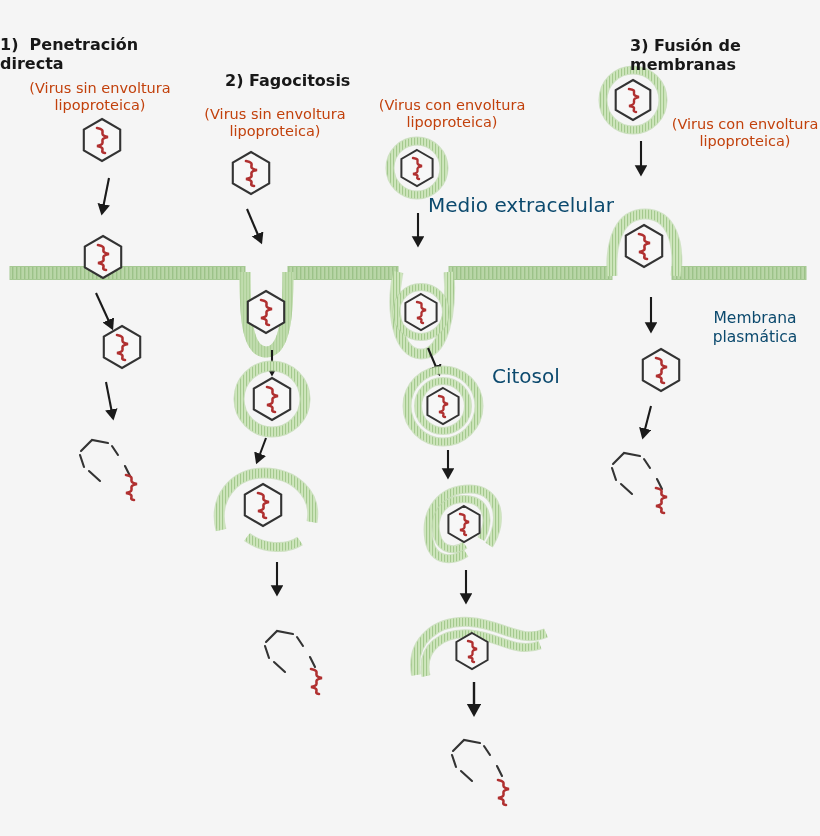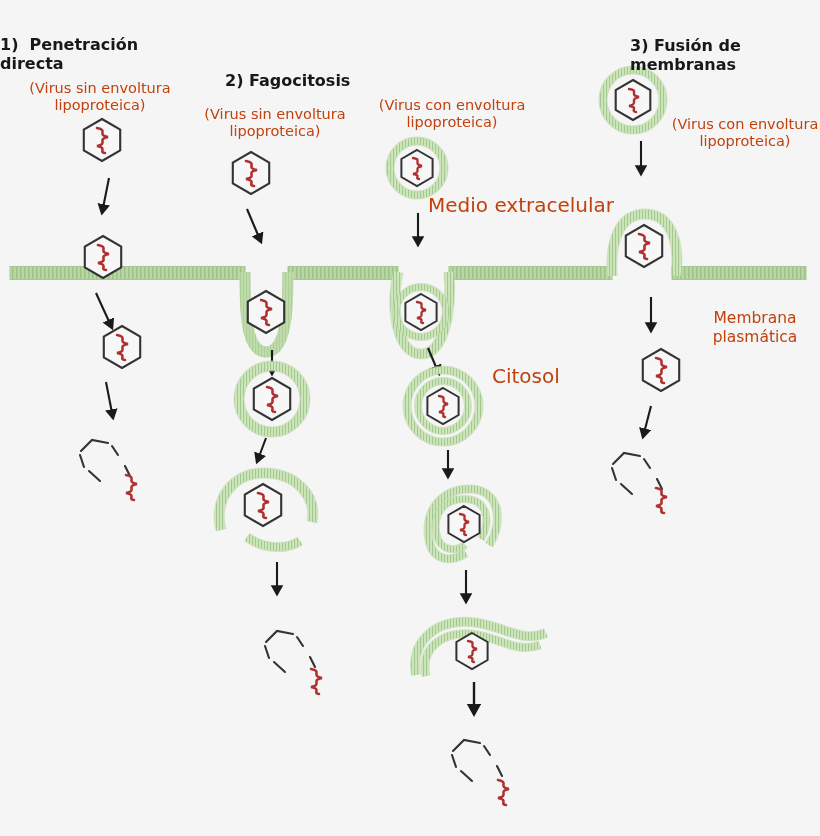--- a/index.html
+++ b/index.html
@@ -33,21 +33,21 @@
     text-align: left;
     font-weight: bold;
   }
   .sub {
     font-size: 14.5px;
     color: #c2410c;
     text-align: center;
   }
   .green-lbl {
     position: absolute;
-    color: #c2410c;
+    color: #0c4a6e;
     white-space: pre;
     line-height: 1.2;
   }
   .g-big { font-size: 20px; }
   .g-med { font-size: 15.5px; margin-top: 20px; }
   svg.layer {
     position: absolute;
     left: 0; top: 0;
     width: 820px;
     height: 836px;

